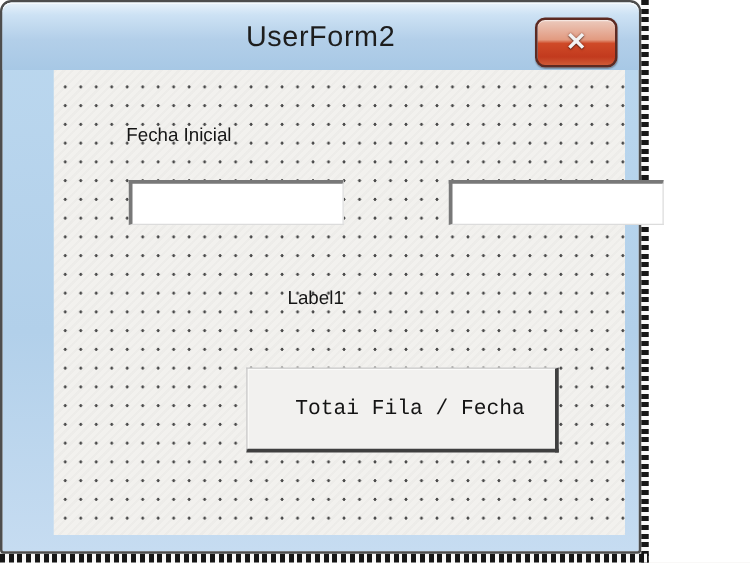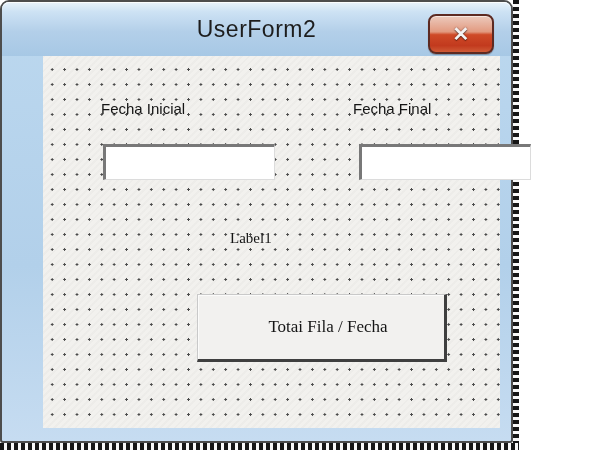--- a/index.html
+++ b/index.html
@@ -38,35 +38,35 @@
     background-color:#f2f1ee;
     background-image:
       radial-gradient(circle,#4a4a4a 1.1px,transparent 1.3px),
       repeating-linear-gradient(135deg,rgba(0,0,0,.018) 0 2px,transparent 2px 5px);
     background-size:12.4px 15px,auto;
     background-position:3px 6px,0 0;margin-left:30px;}
 
   .fld-label{position:absolute;font-size:15px;color:#141414;}
   .lbl-inicial{left:58px;top:44px;}
   .lbl-final{left:310px;top:44px;}
-  .lbl-info{left:187px;top:174px;font-family:Liberation Serif, serif;}
+  .lbl-info{left:187px;top:174px;}
 
   .txt{position:absolute;top:88px;width:172px;height:36px;background:#fff;
     border-top:3px solid #787878;border-left:3px solid #787878;
     border-right:1px solid #dcdcdc;border-bottom:1px solid #dcdcdc;
     font-family:"Liberation Sans",sans-serif;font-size:15px;color:#111;
     padding:2px 4px;outline:none;box-sizing:border-box;}
   .txt-inicial{left:60px;}
   .txt-final{left:316px;}
 
   .cmd-btn{position:absolute;left:154px;top:238px;width:250px;height:68px;
     background:#f2f1ef;cursor:pointer;
     border-top:1px solid #c9c9c9;border-left:1px solid #c9c9c9;
     border-right:3px solid #3f3f3f;border-bottom:3px solid #3f3f3f;
-    font-family:Liberation Serif, serif;font-size:17px;color:#141414;
+    font-family:Liberation Mono, monospace;font-size:17px;color:#141414;
     display:flex;align-items:center;justify-content:center;
     box-shadow:inset 1px 1px 0 #fbfbfa;padding-left:20px;}
 </style>
 </head>
 <body>
 
 <div class="screen">
 
   <div class="marquee-right"></div>
   <div class="marquee-bottom"></div>
@@ -76,21 +76,20 @@
     <div class="titlebar">
       <div class="title">UserForm2</div>
       <div class="close-btn">
         <span class="close-glyph">✕</span>
       </div>
     </div>
 
     <div class="client">
 
       <div class="fld-label lbl-inicial">Fecha Inicial</div>
-      <div class="fld-label lbl-final">Fecha Final</div>
 
       <input type="text" class="txt txt-inicial" value="" style="">
 
       <input type="text" class="txt txt-final" value="" style="">
 
       <div class="fld-label lbl-info">Label1</div>
 
       <button class="cmd-btn">Totai Fila / Fecha</button>
 
     </div>

